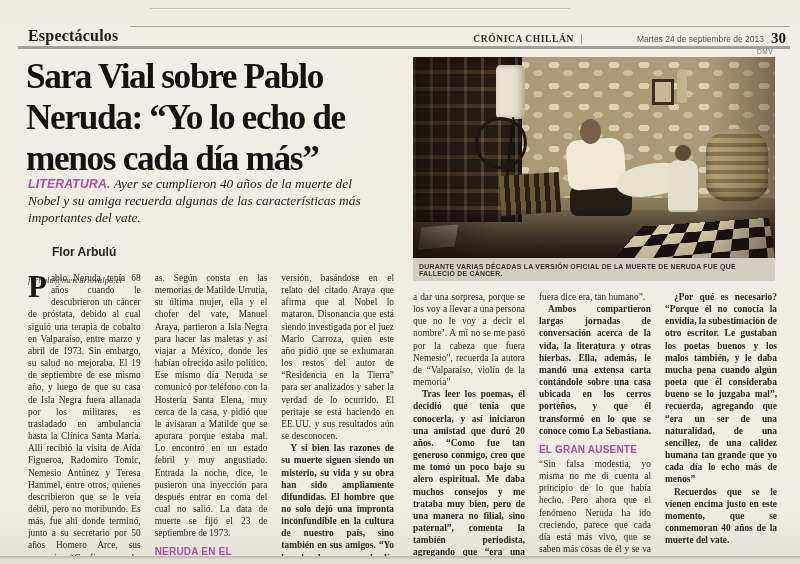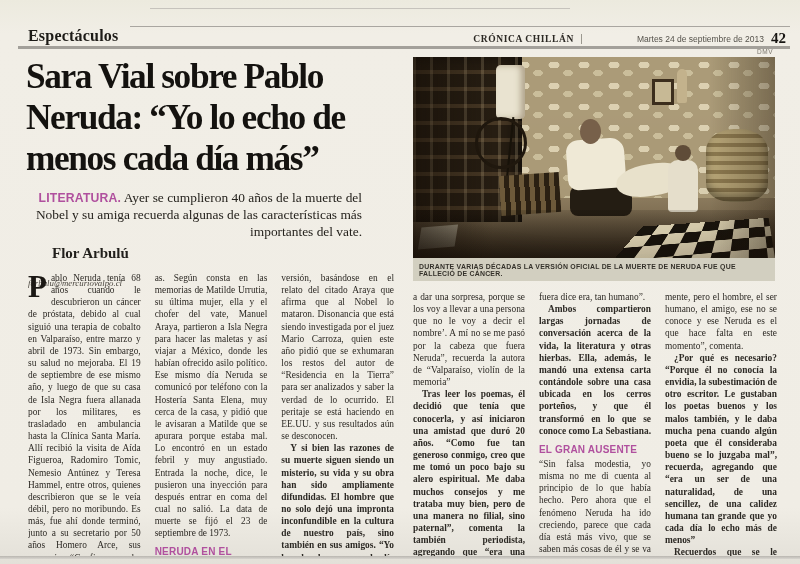--- a/index.html
+++ b/index.html
@@ -18,27 +18,27 @@
   .mast-right{position:absolute;right:14px;top:30px;display:flex;align-items:center;gap:7px;}
   .paper-name{font-size:9.5px;font-weight:bold;color:#2b2823;letter-spacing:.6px;}
   .mast-divider{width:1px;height:10px;background:#9b988f;align-self:center;}
   .issue-date{font-family:"Liberation Sans",sans-serif;font-size:8.5px;color:#55524b;padding-left:48px;}
   .page-number{font-size:15px;font-weight:bold;color:#171512;}
 
   
   .headline{position:absolute;left:26px;top:56px;width:354px;
        font-size:36px;line-height:41px;font-weight:900;color:#14120f;
        letter-spacing:-1.4px;transform:scaleX(.98);transform-origin:left top;}
-  .lead{position:absolute;left:28px;top:190px;width:334px;
-       font-size:13.4px;line-height:16.8px;color:#25221d;text-align:right;}
+  .lead{position:absolute;left:28px;top:176px;width:334px;
+       font-style:italic;font-size:13.4px;line-height:16.8px;color:#25221d;}
   .kicker{font-family:"Liberation Sans",sans-serif;font-weight:bold;font-size:12.2px;
        color:#b0509e;letter-spacing:.2px;}
   .byline{position:absolute;left:28px;top:245px;}
-  .byline-author{font-family:Liberation Serif, serif;font-weight:bold;
-       font-size:15px;color:#211f1b;padding-left:24px;}
+  .byline-author{font-family:Liberation Sans, sans-serif;font-weight:bold;
+       font-size:12px;color:#211f1b;padding-left:24px;}
   .byline-email{font-style:italic;font-size:8.8px;color:#4a463f;margin-top:16px;}
 
   
   .cols{position:absolute;display:flex;gap:14px;overflow:hidden;}
   #cols-left{left:28px;top:272px;width:366px;height:284px;}
   #cols-right{left:413px;top:291px;width:364px;height:265px;}
   .col{flex:1 1 0;overflow:hidden;}
   .para{font-size:9.4px;line-height:12.15px;text-align:justify;color:#2c2924;}
   .para.indent{text-indent:9px;font-weight:bold;}
   .subhead{font-family:"Liberation Sans",sans-serif;font-weight:bold;font-size:10px;
@@ -98,21 +98,21 @@
 
 <div id="page">
   <div class="scan-line-top"></div>
 
   <div class="section-title">Espectáculos</div>
   <div class="mast-rule-thin"></div>
   <div class="mast-right">
     <span class="paper-name">CRÓNICA CHILLÁN</span>
     <span class="mast-divider"></span>
     <span class="issue-date">Martes 24 de septiembre de 2013</span>
-    <span class="page-number">42</span>
+    <span class="page-number">30</span>
   </div>
   <div class="mast-rule-main"></div>
 
   <div class="headline">Sara Vial sobre Pablo Neruda: “Yo lo echo de menos cada día más”</div>
   <div class="lead"><span class="kicker">LITERATURA.</span><span> Ayer se cumplieron 40 años de la muerte del Nobel y su amiga recuerda algunas de las características más importantes del vate.</span></div>
   <div class="byline">
     <div class="byline-author">Flor Arbulú</div>
     <div class="byline-email">farbulu@mercuriovalpo.cl</div>
   </div>
 
@@ -150,30 +150,29 @@
         <div class="para">as. Según consta en las memorias de Matilde Urrutia, su última mujer, ella y el chofer del vate, Manuel Araya, partieron a Isla Negra para hacer las maletas y así viajar a México, donde les habían ofrecido asilo político. Ese mismo día Neruda se comunicó por teléfono con la Hostería Santa Elena, muy cerca de la casa, y pidió que le avisaran a Matilde que se apurara porque estaba mal. Lo encontró en un estado febril y muy angustiado. Entrada la noche, dice, le pusieron una inyección para después entrar en coma del cual no salió. La data de muerte se fijó el 23 de septiembre de 1973.</div>
         <div class="subhead">NERUDA EN EL CORAZÓN</div>
       </div>
     <div class="col">
         <div class="para">versión, basándose en el relato del citado Araya que afirma que al Nobel lo mataron. Disonancia que está siendo investigada por el juez Mario Carroza, quien este año pidió que se exhumaran los restos del autor de “Residencia en la Tierra” para ser analizados y saber la verdad de lo ocurrido. El peritaje se está haciendo en EE.UU. y sus resultados aún se desconocen.</div>
         <div class="para indent">Y si bien las razones de su muerte siguen siendo un misterio, su vida y su obra han sido ampliamente difundidas. El hombre que no solo dejó una impronta inconfundible en la cultura de nuestro país, sino también en sus amigos. “Yo lo echo de menos cada día más”, comenta la escritora porteña Sara Vial, quien conoció al poeta a través del pintor Camilo Mori. “Un día Camilo escuchó mis versos y me dijo ‘Yo le voy</div>
       </div>
   </div>
   <div class="cols" id="cols-right">
     <div class="col">
-        <div class="para">a dar una sorpresa, porque se los voy a llevar a una persona que no le voy a decir el nombre’. A mí no se me pasó por la cabeza que fuera Neruda”, recuerda la autora de “Valparaíso, violín de la memoria”</div>
+        <div class="para">a dar una sorpresa, porque se los voy a llevar a una persona que no le voy a decir el nombre’. A mí no se me pasó por la cabeza que fuera Nemesio”, recuerda la autora de “Valparaíso, violín de la memoria”</div>
         <div class="para indent">Tras leer los poemas, él decidió que tenía que conocerla, y así iniciaron una amistad que duró 20 años. “Como fue tan generoso conmigo, creo que me tomó un poco bajo su alero espiritual. Me daba muchos consejos y me trataba muy bien, pero de una manera no filial, sino paternal”, comenta la también periodista, agregando que “era una amistad maravillosa, que no era para sentirse orgullosa de ser amiga de Pablo Neruda, sino que él</div>
       </div>
     <div class="col">
         <div class="para">fuera dice era, tan humano”.</div>
         <div class="para indent">Ambos compartieron largas jornadas de conversación acerca de la vida, la literatura y otras hierbas. Ella, además, le mandó una extensa carta contándole sobre una casa ubicada en los cerros porteños, y que él transformó en lo que se conoce como La Sebastiana.</div>
         <div class="subhead">EL GRAN AUSENTE</div>
         <div class="para">“Sin falsa modestia, yo misma no me di cuenta al principio de lo que había hecho. Pero ahora que el fenómeno Neruda ha ido creciendo, parece que cada día está más vivo, que se saben más cosas de él y se va como dando vuelta la tortilla, y está apareciendo el hombre. Porque el poeta ya se conoce absoluta-</div>
       </div>
     <div class="col">
-        <div class="para">mente, pero el hombre, el ser humano, el amigo, ese no se conoce y ese Neruda es el que hace falta en este momento”, comenta.</div>
         <div class="para indent">¿Por qué es necesario? “Porque él no conocía la envidia, la subestimación de otro escritor. Le gustaban los poetas buenos y los malos también, y le daba mucha pena cuando algún poeta que él consideraba bueno se lo juzgaba mal”, recuerda, agregando que “era un ser de una naturalidad, de una sencillez, de una calidez humana tan grande que yo cada día lo echo más de menos”</div>
         <div class="para indent">Recuerdos que se le vienen encima justo en este momento, que se conmemoran 40 años de la muerte del vate.</div>
       </div>
   </div>
 
   <div class="scan-shadow-bottom"></div>
 </div>
 
 </body></html>

